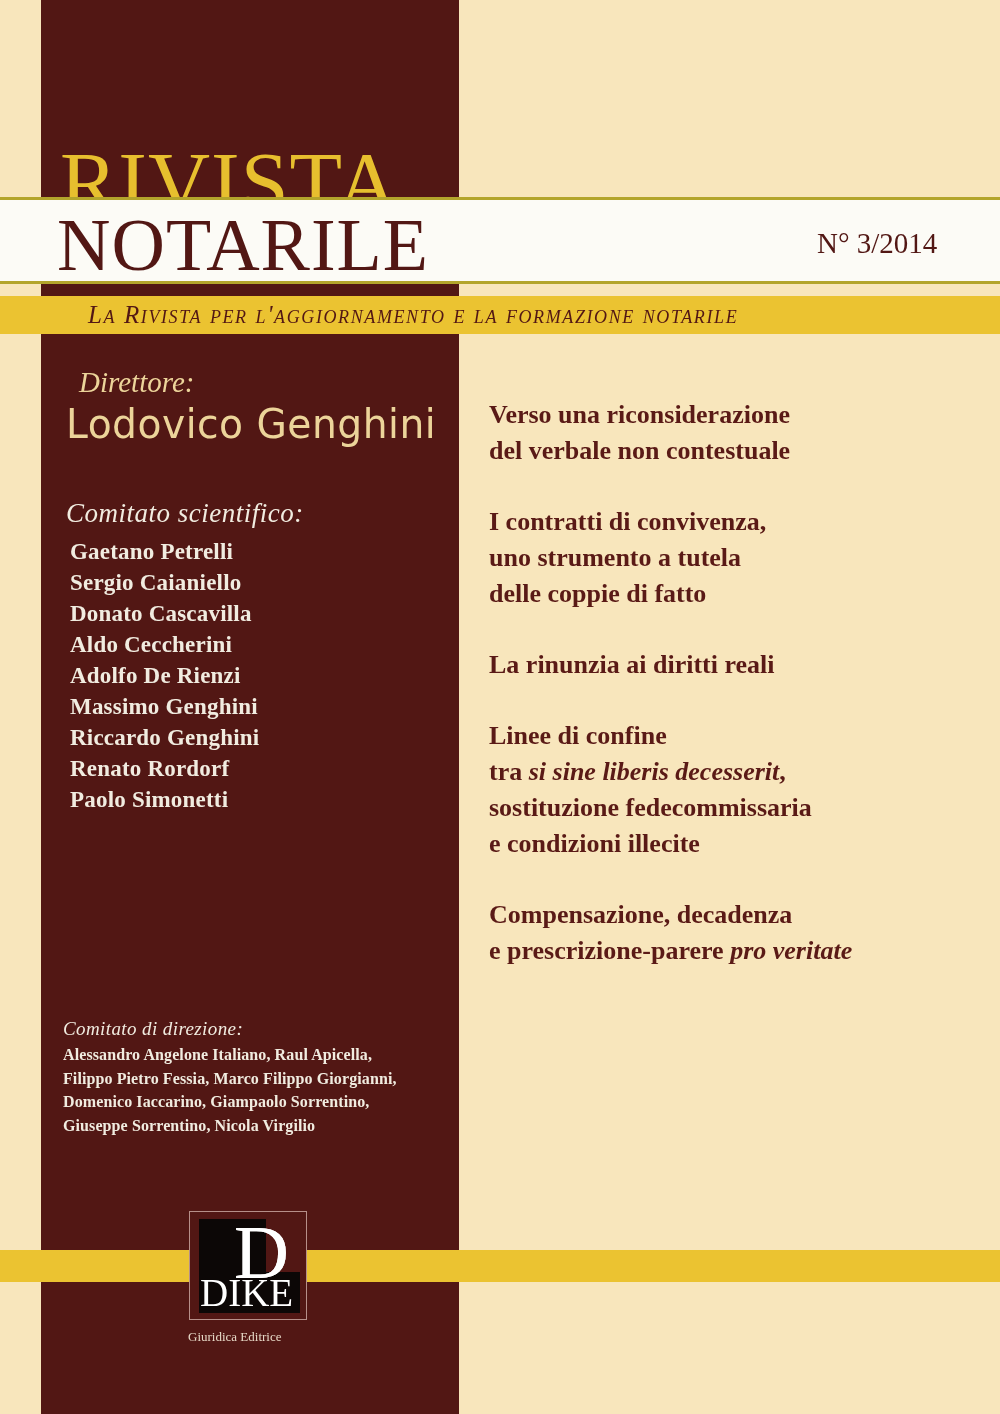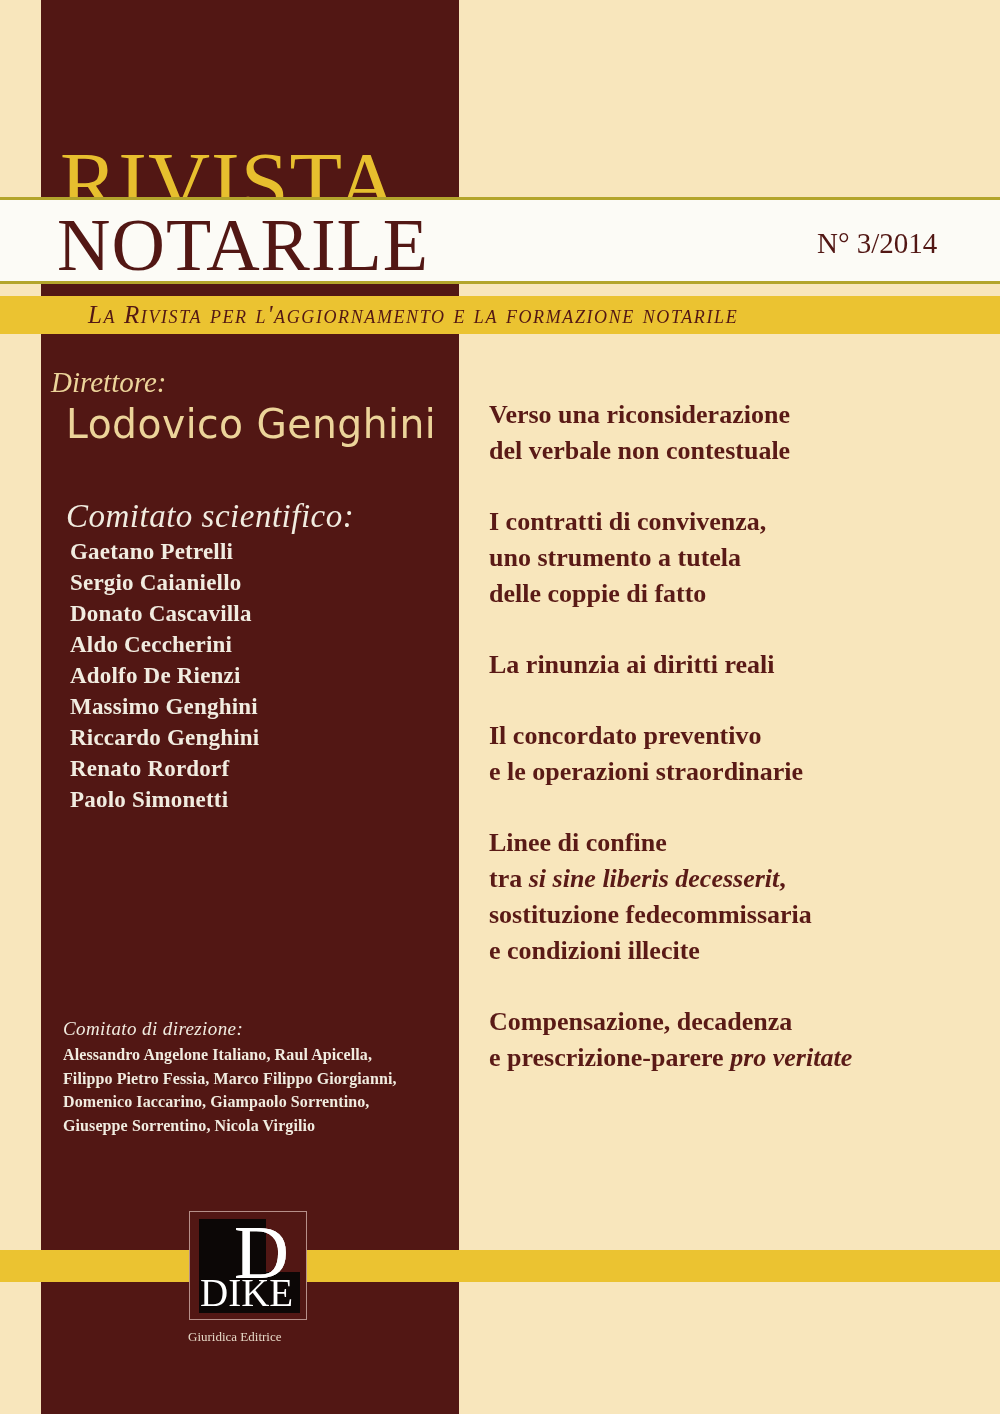--- a/index.html
+++ b/index.html
@@ -37,32 +37,32 @@
   .yellow-band {
     left: 0; top: 296px; width: 1000px; height: 38px;
     background: #ebc331;
   }
   .subtitle {
     left: 60px; top: 301px;
     color: #521714; font-size: 25px; font-style: italic; letter-spacing: 1.6px;
     font-variant: small-caps; line-height: 1.1; white-space: nowrap; margin-left: 28px;
   }
   .dir-label {
-    left: 51px; top: 368px; color: #ecd49a;
+    left: 79px; top: 368px; color: #ecd49a;
     font-size: 29px; font-style: italic; line-height: 1;
   }
   .dir-name {
     left: 66px; top: 404px; color: #ecd49a;
     font-size: 40px; line-height: 1; letter-spacing: 0.5px;
     font-family: "DejaVu Sans", sans-serif; font-weight: normal;
     transform: scaleX(0.98); transform-origin: left;
   }
   .sci-label {
     left: 66px; top: 500px; color: #f1ece0;
-    font-size: 33px; font-style: italic; line-height: 1;
+    font-size: 27px; font-style: italic; line-height: 1;
     letter-spacing: 0.5px;
     text-align: right;
   }
   .sci-list {
     left: 66px; top: 532px; margin: 4px; padding: 0; list-style: none;
     color: #f1ece0; font-size: 23px; font-weight: bold; line-height: 31px;
     letter-spacing: 0.2px;
   }
   .dirz-label {
     left: 63px; top: 1019px; color: #f1ece0;
@@ -160,24 +160,20 @@
   </div>
   <div class="article">
     <span class="line">I contratti di convivenza,</span>
     <span class="line">uno strumento a tutela</span>
     <span class="line">delle coppie di fatto</span>
   </div>
   <div class="article">
     <span class="line">La rinunzia ai diritti reali</span>
   </div>
   <div class="article">
-    <span class="line">Il concordato preventivo</span>
-    <span class="line">e le operazioni straordinarie</span>
-  </div>
-  <div class="article">
     <span class="line">Linee di confine</span>
     <span class="line"><span>tra </span><em>si sine liberis decesserit</em><span>,</span></span>
     <span class="line">sostituzione fedecommissaria</span>
     <span class="line">e condizioni illecite</span>
   </div>
   <div class="article">
     <span class="line">Compensazione, decadenza</span>
     <span class="line"><span>e prescrizione-parere </span><em>pro veritate</em></span>
   </div>
 </div>

